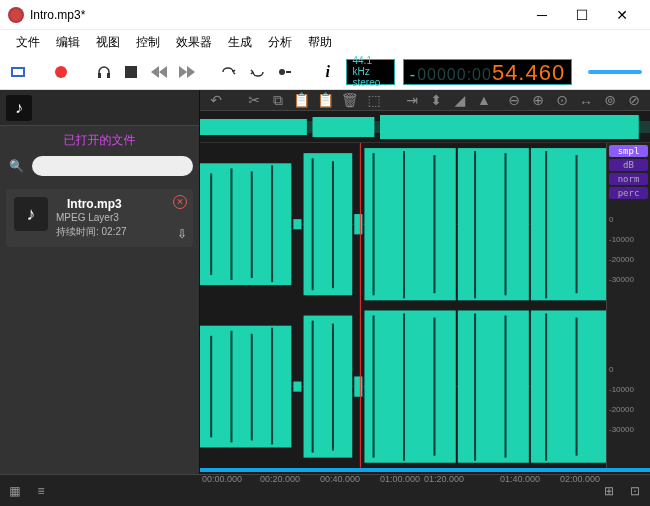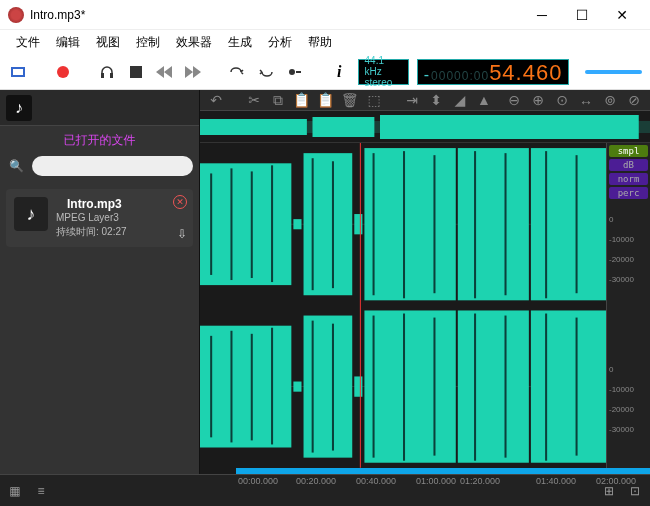--- a/index.html
+++ b/index.html
@@ -10,21 +10,21 @@
 .titlebar .wbtns { display: flex; }
 .titlebar .wbtn { width: 40px; height: 30px; display: flex; align-items: center; justify-content: center; font-size: 14px; cursor: pointer; }
 .menubar { height: 24px; display: flex; align-items: center; padding: 0 8px; background: #fff; font-size: 12px; }
 .menubar .mitem { padding: 3px 8px; cursor: pointer; }
 .toolbar1 { height: 36px; display: flex; align-items: center; padding: 0 8px; background: #fff; border-bottom: 1px solid #ddd; gap: 8px; }
 .tb-icon { width: 22px; height: 22px; display: flex; align-items: center; justify-content: center; cursor: pointer; }
 .tb-sep { width: 8px; }
 .display-box { background: #000; border: 1px solid #2aa; padding: 2px 6px; font-family: monospace; font-size: 10px; color: #4cc; display: flex; flex-direction: column; justify-content: center; height: 26px; }
 .time-display { background: #000; border: 1px solid #2aa; padding: 0 6px; font-family: monospace; color: #4cc; display: flex; align-items: baseline; height: 26px; }
 .time-neg { font-size: 16px; margin-right: 2px; }
-.time-gray { color: #244; font-size: 12px; letter-spacing: 1px; }
+.time-gray { color: #244; font-size: 16px; letter-spacing: 1px; }
 .time-big { font-size: 22px; color: #f97316; letter-spacing: 1px; }
 .slider-track { width: 60px; height: 4px; background: #3af; border-radius: 2px; margin-left: 8px; }
 .main { height: 384px; display: flex; background: #222; }
 .sidebar { width: 200px; background: #333; display: flex; flex-direction: column; border-right: 1px solid #111; }
 .sidebar-top { height: 36px; display: flex; align-items: center; padding: 0 6px; background: #2a2a2a; border-bottom: 1px solid #444; }
 .note-icon { width: 26px; height: 26px; background: #111; border-radius: 3px; color: #fff; display: flex; align-items: center; justify-content: center; font-size: 16px; }
 .sidebar-header { text-align: center; color: #d946ef; padding: 6px; font-size: 12px; }
 .search-row { display: flex; align-items: center; padding: 0 6px 6px; gap: 4px; }
 .search-input { flex: 1; height: 20px; background: #eee; border: none; border-radius: 10px; padding: 0 8px; font-size: 11px; }
 .file-card { margin: 6px; background: #3a3a3a; border-radius: 4px; padding: 8px; display: flex; gap: 8px; position: relative; }
@@ -36,24 +36,24 @@
 .file-dl { position: absolute; bottom: 6px; right: 6px; color: #ccc; font-size: 12px; cursor: pointer; }
 .editor { flex: 1; display: flex; flex-direction: column; background: #1a1a1a; position: relative; }
 .editor-toolbar { height: 36px; display: flex; align-items: center; padding: 0 6px; gap: 4px; background: #2a2a2a; border-bottom: 1px solid #444; }
 .etb-icon { width: 20px; height: 20px; display: flex; align-items: center; justify-content: center; color: #888; cursor: pointer; font-size: 14px; }
 .etb-spacer { width: 10px; }
 .waveform-wrap { flex: 1; position: relative; background: #1a1a1a; display: flex; }
 .waveform-area { flex: 1; position: relative; overflow: hidden; }
 .scale-panel { width: 44px; background: #222; border-left: 1px solid #444; position: relative; font-size: 9px; color: #888; font-family: monospace; }
 .scale-btns { position: absolute; top: 0; left: 0; right: 0; }
 .scale-btn { background: #4c1d95; color: #aaa; font-size: 9px; padding: 1px 4px; margin: 2px; border-radius: 2px; text-align: center; cursor: pointer; font-family: monospace; }
-.scale-btn.active { background: #4d7c0f; color: #fff; }
+.scale-btn.active { background: #8b5cf6; color: #fff; }
 .scale-tick { position: absolute; left: 2px; font-size: 8px; }
 .overview { height: 32px; background: #1a1a1a; border-bottom: 1px solid #333; position: relative; }
-.timeline-ticks { height: 16px; background: #1a1a1a; border-top: 6px solid #0ea5e9; position: relative; font-size: 9px; color: #888; font-family: monospace; margin-left: 36px; }
+.timeline-ticks { height: 16px; background: #1a1a1a; border-top: 4px solid #0ea5e9; position: relative; font-size: 9px; color: #888; font-family: monospace; }
 .timeline-ticks span { position: absolute; top: 2px; }
 .statusbar { height: 32px; background: #222; border-top: 1px solid #444; display: flex; align-items: center; padding: 0 6px; gap: 8px; }
 .sb-icon { width: 18px; height: 18px; display: flex; align-items: center; justify-content: center; color: #999; cursor: pointer; }
 svg { display: block; }
 .wave-bar { fill: #1dd3b0; }
 .playhead { stroke: #e33; stroke-width: 1; }
 </style>
 </head>
 <body>
 

